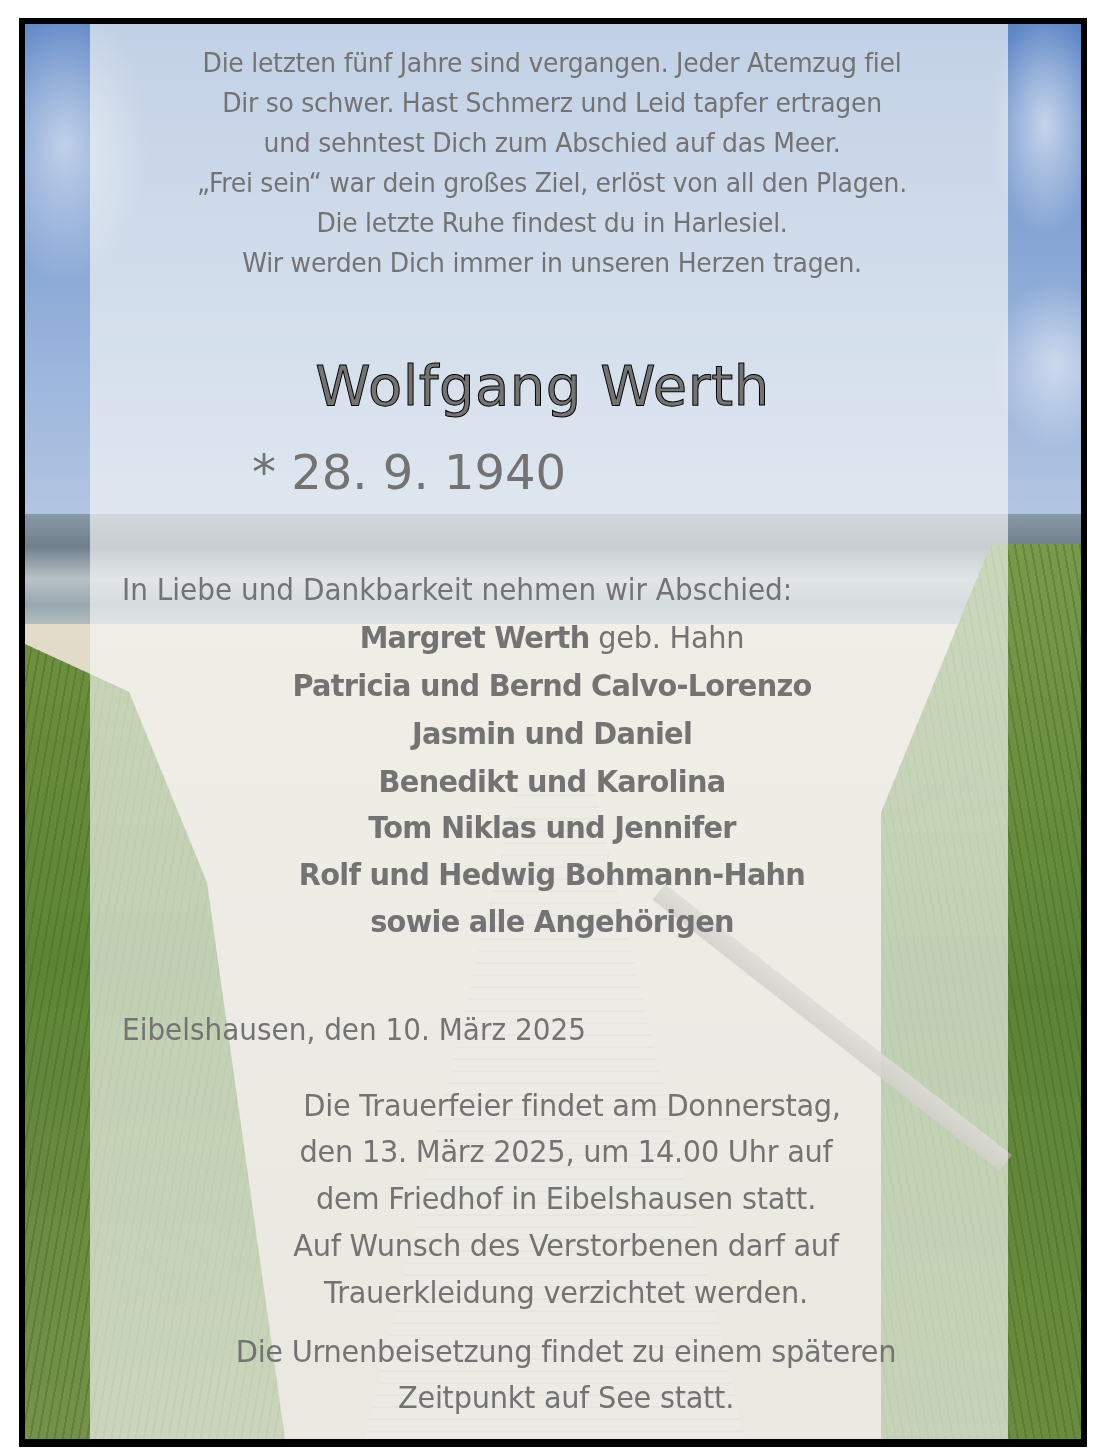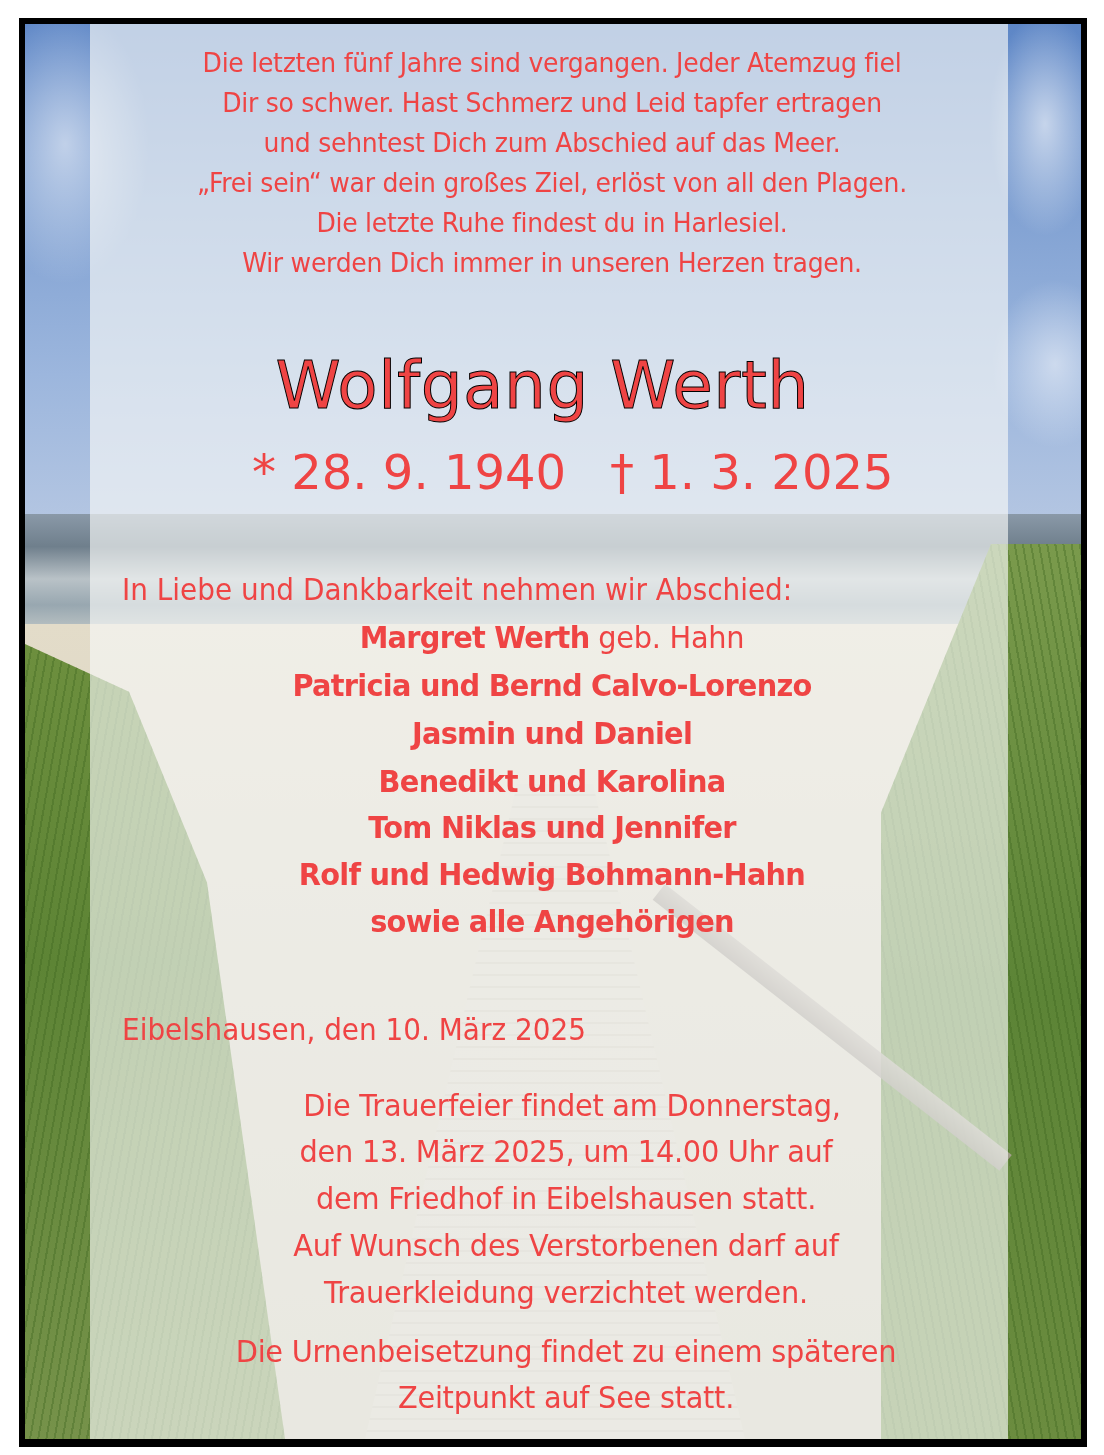--- a/index.html
+++ b/index.html
@@ -51,31 +51,31 @@
     background: repeating-linear-gradient(180deg, #d8d2c4 0 10px, #c6bfb0 10px 12px);
     clip-path: polygon(40% 0, 60% 0, 100% 100%, 0 100%);
     opacity:.8;
   }
   .overlay {
     position:absolute; left:65px; top:0; width:918px; bottom:0;
     background: rgba(246,247,246,0.66);
   }
   .content {
     position:absolute; left:0; top:0; width:1104px; height:1455px;
-    font-family: "DejaVu Sans", sans-serif; color:#ef4444;
+    font-family: "DejaVu Sans", sans-serif; color:#737373;
   }
   .line {
     position:absolute; left:0; width:1104px; text-align:center;
     font-size:28px; letter-spacing:-0.3px; white-space:nowrap; line-height:34px;
     transform: scaleX(0.93); transform-origin:center;
   }
   .poem { font-size:27px; }
   .name {
     position:absolute; left:0; width:1085px; text-align:center;
-    font-size:66px; line-height:80px; font-weight:normal; letter-spacing:0.5px;
+    font-size:56px; line-height:80px; font-weight:normal; letter-spacing:0.5px;
     -webkit-text-stroke: 1px #000;
   }
   .dates {
     position:absolute; top:452px; font-size:48px; line-height:40px; white-space:nowrap;
   }
   .left-line {
     position:absolute; left:122px; font-size:30px; line-height:36px; white-space:nowrap;
     transform: scaleX(0.93); transform-origin:left center;
   }
   .fam { font-size:31px; }
@@ -103,21 +103,20 @@
   <div class="line poem" style="top:46px;">Die letzten fünf Jahre sind vergangen. Jeder Atemzug fiel</div>
   <div class="line poem" style="top:86px;">Dir so schwer. Hast Schmerz und Leid tapfer ertragen</div>
   <div class="line poem" style="top:126px;">und sehntest Dich zum Abschied auf das Meer.</div>
   <div class="line poem" style="top:166px;">„Frei sein“ war dein großes Ziel, erlöst von all den Plagen.</div>
   <div class="line poem" style="top:206px;">Die letzte Ruhe findest du in Harlesiel.</div>
   <div class="line poem" style="top:246px;">Wir werden Dich immer in unseren Herzen tragen.</div>
 
   <div class="name" style="top:346px;">Wolfgang Werth</div>
 
   <div class="dates" style="left:252px;">* 28. 9. 1940</div>
-  <div class="dates" style="left:610px;">† 1. 3. 2025</div>
 
   <div class="left-line" style="top:572px;">In Liebe und Dankbarkeit nehmen wir Abschied:</div>
   <div class="line fam" style="top:620px;">
     <span class="b">Margret Werth</span><span> geb. Hahn</span>
   </div>
   <div class="line fam" style="top:668px;"><span class="b">Patricia und Bernd Calvo-Lorenzo</span></div>
   <div class="line fam" style="top:716px;"><span class="b">Jasmin und Daniel</span></div>
   <div class="line fam" style="top:764px;"><span class="b">Benedikt und Karolina</span></div>
   <div class="line fam" style="top:810px;"><span class="b">Tom Niklas und Jennifer</span></div>
   <div class="line fam" style="top:857px;"><span class="b">Rolf und Hedwig Bohmann-Hahn</span></div>

